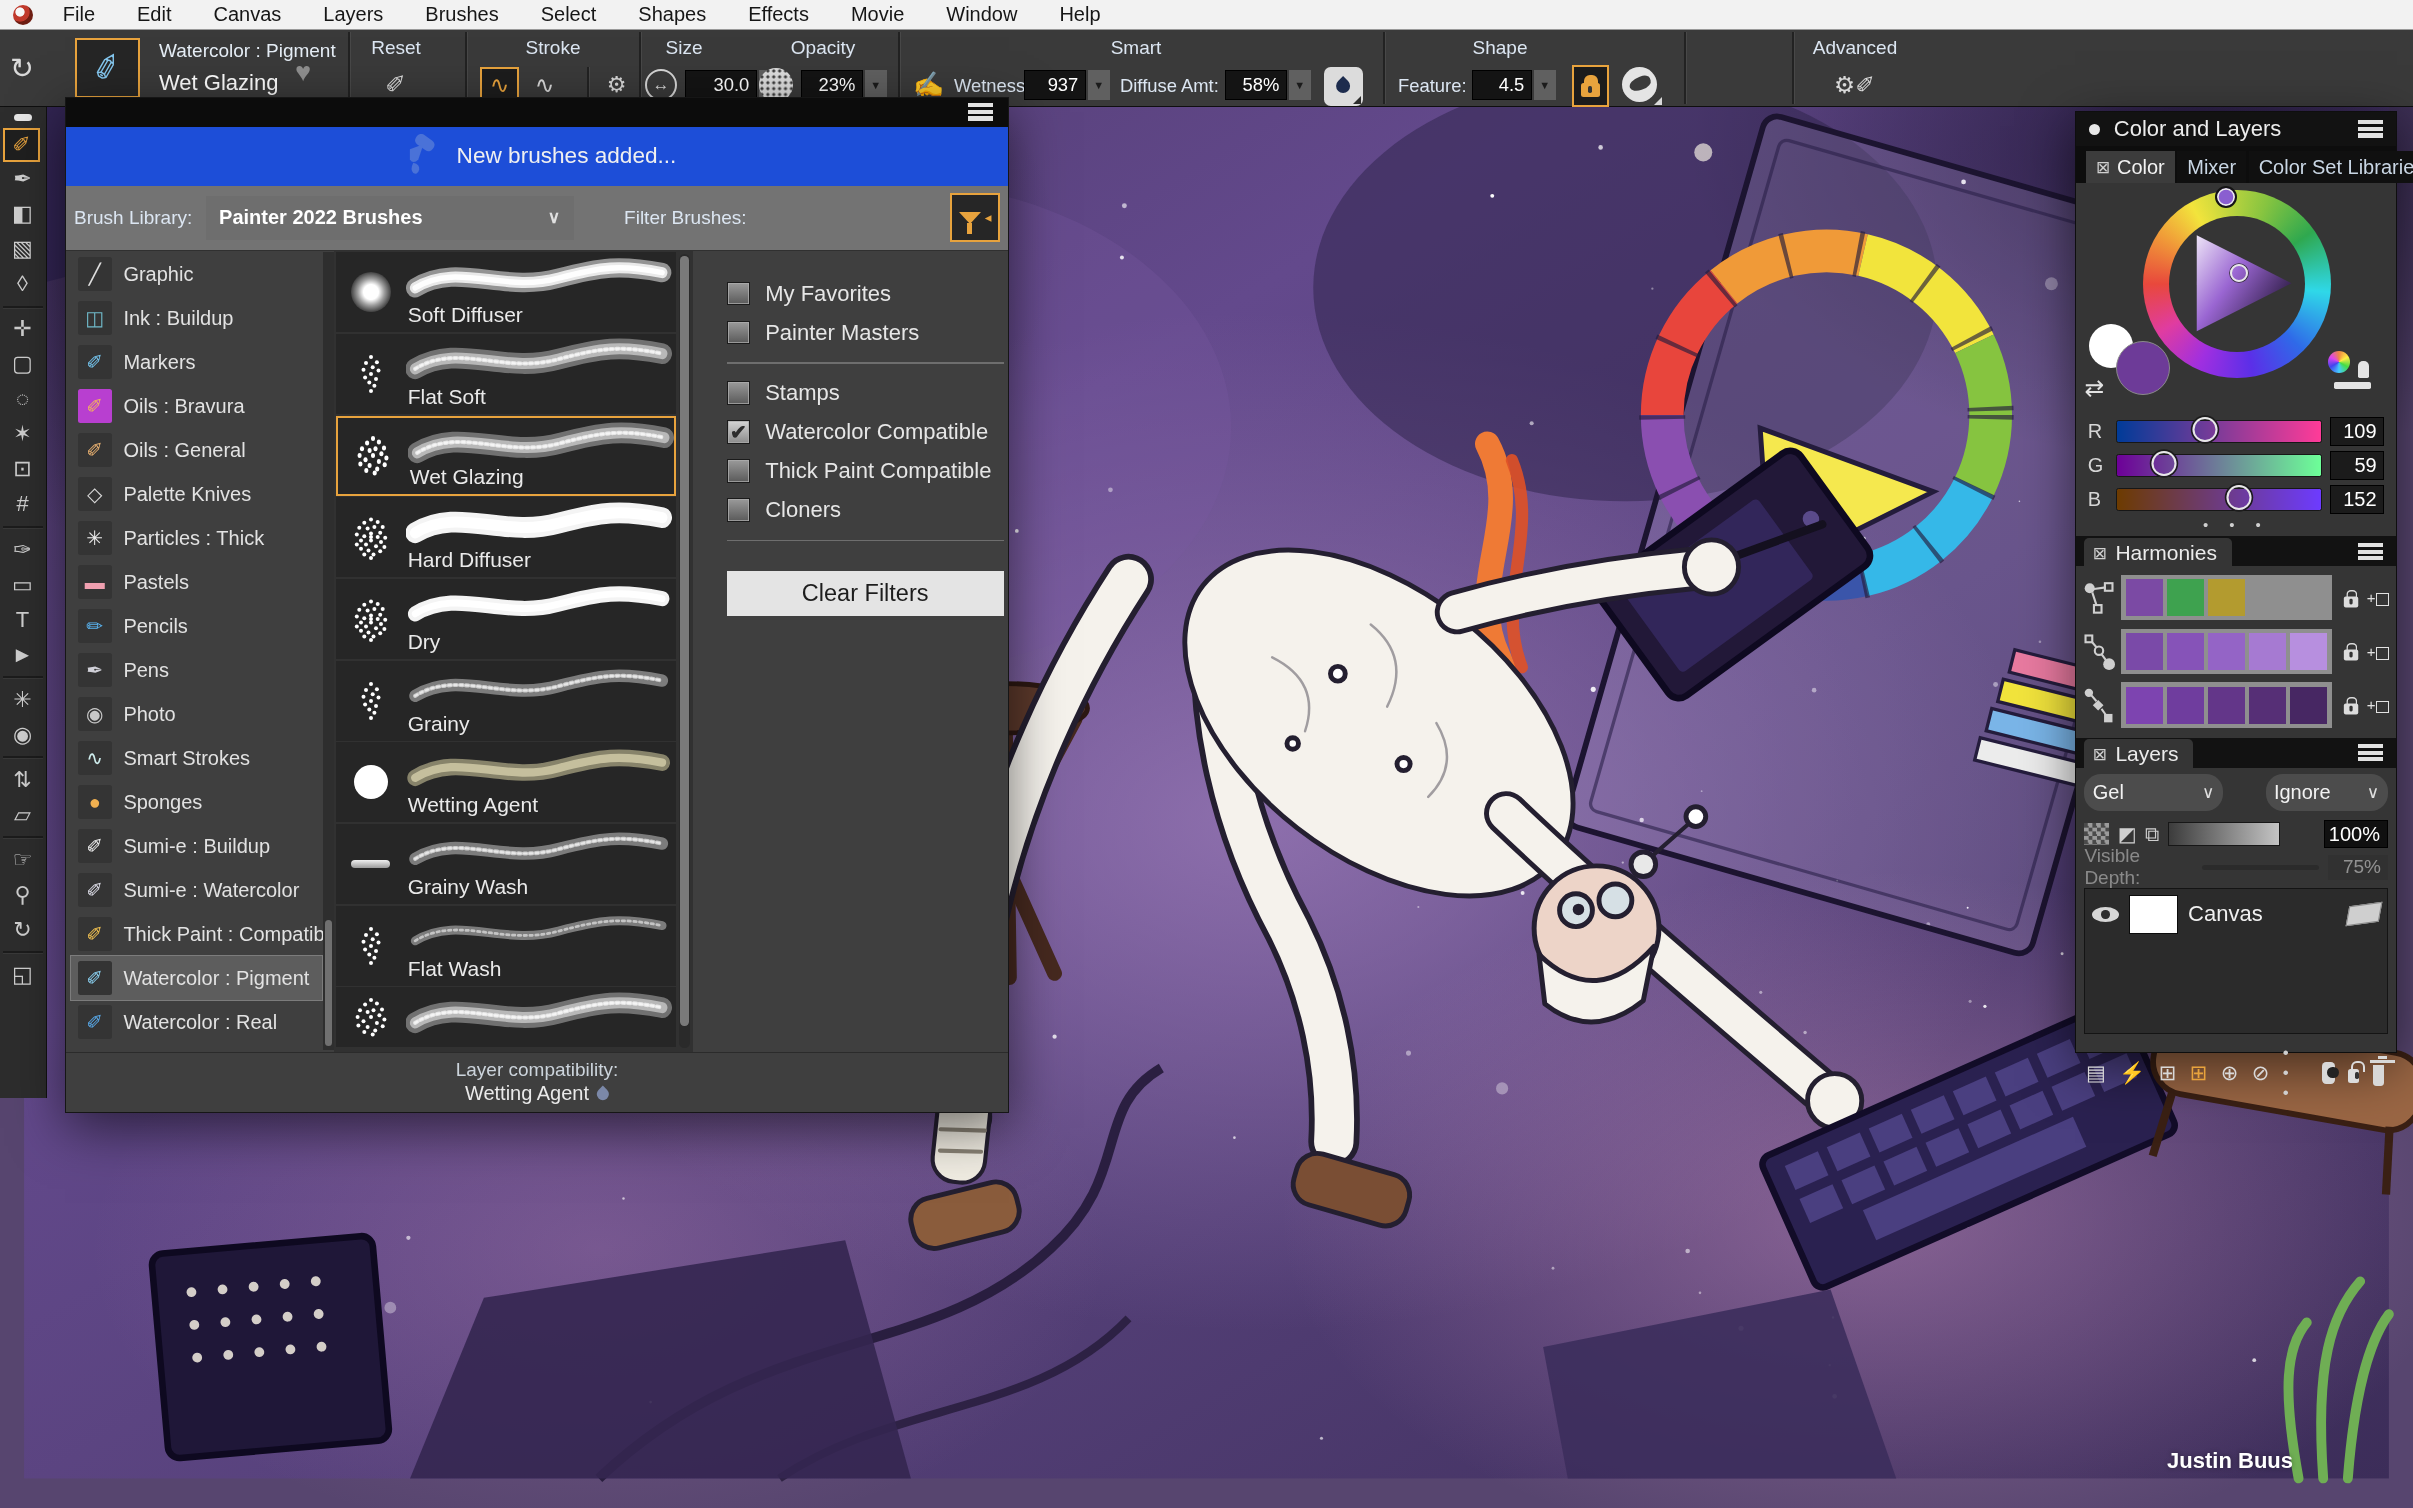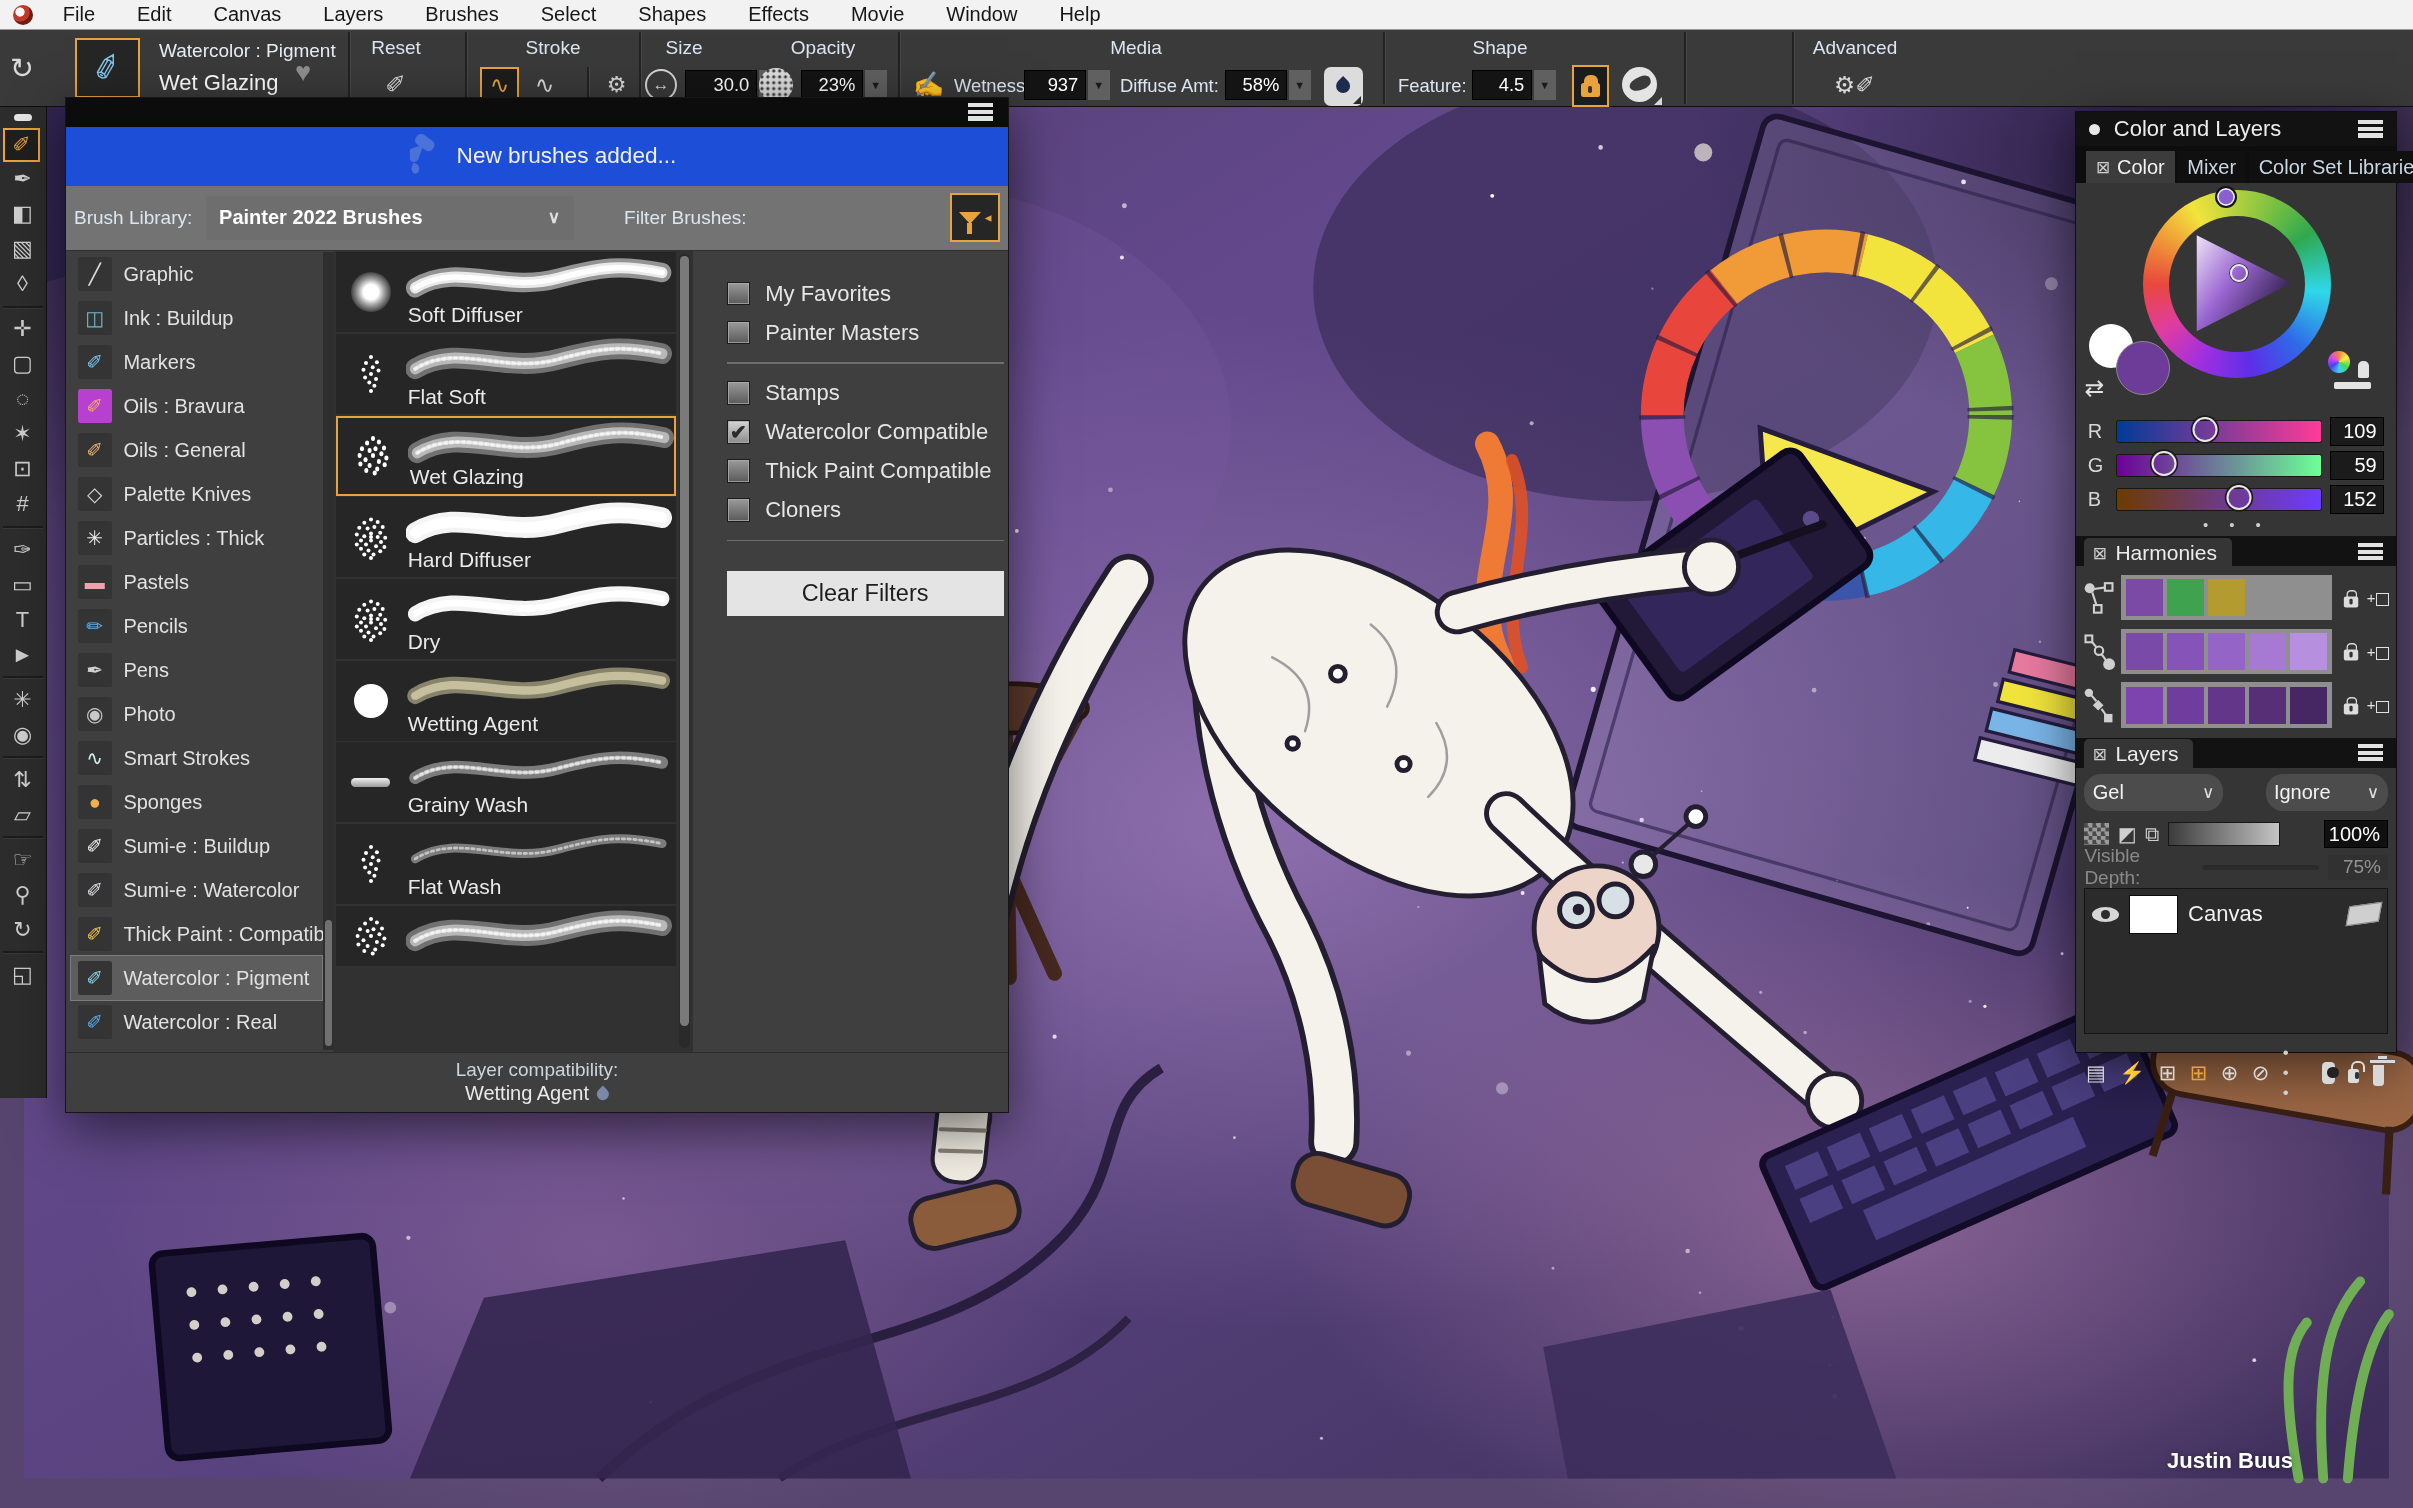--- a/index.html
+++ b/index.html
@@ -596,21 +596,21 @@
   <div class="psec-label" style="left:823px;">Opacity</div>
   <div class="abs" style="left:759px; top:38px;">
       <div class="opico"></div>
     </div>
   <div class="fieldbox" style="left:801px;">
     <div class="val" style="width:62px;">23%</div>
     <div class="dd">▼</div>
   </div>
   <div class="pdiv" style="left:898px;"></div>
 
-  <div class="psec-label" style="left:1136px;">Media</div>
+  <div class="psec-label" style="left:1136px;">Smart</div>
   <div class="ptool" style="left:909px; top:37px; width:39px; height:35px; font-size:25px;">✍</div>
   <div class="plabel" style="left:954px;">Wetness:</div>
   <div class="fieldbox" style="left:1024px;">
     <div class="val" style="width:62px;">937</div>
     <div class="dd">▼</div>
   </div>
   <div class="plabel" style="left:1120px;">Diffuse Amt:</div>
   <div class="fieldbox" style="left:1225px;">
     <div class="val" style="width:62px;">58%</div>
     <div class="dd">▼</div>
@@ -829,20 +829,31 @@
           </div>
           <div class="var" style="">
      <div class="dabcell">
               <span class="dab-dots dense"></span>
             </div>
      <div class="strokecell"><svg width="266" height="54" viewBox="0 0 410 78" preserveAspectRatio="none">
                 <path d="M14 46 C 80 8 150 54 235 32 C 300 16 330 12 395 24" fill="none" stroke="#fff" stroke-width="22" stroke-opacity="0.95" stroke-linecap="round"></path>
                 <path d="M14 46 C 80 8 150 54 235 32 C 300 16 330 12 395 24" fill="none" stroke="#fff" stroke-width="10" stroke-opacity="1" stroke-linecap="round"></path>
               </svg></div>
      <div class="vname">Dry</div>
+          </div>
+          <div class="var" style="">
+     <div class="dabcell">
+              <span class="dab-dots sparse"></span>
+            </div>
+     <div class="strokecell"><svg width="266" height="54" viewBox="0 0 410 78" preserveAspectRatio="none">
+                <path d="M14 46 C 80 8 150 54 235 32 C 300 16 330 12 395 24" fill="none" stroke="#fff" stroke-width="18" stroke-opacity="0.4" stroke-linecap="round"></path>
+                <path d="M14 46 C 80 8 150 54 235 32 C 300 16 330 12 395 24" fill="none" stroke="#fff" stroke-width="6" stroke-opacity="0.6" stroke-linecap="round" stroke-dasharray="4 5"></path>
+                <path d="M14 46 C 80 8 150 54 235 32 C 300 16 330 12 395 24" fill="none" stroke="#fff" stroke-width="3" stroke-opacity="0.55" stroke-linecap="round" stroke-dasharray="4 5"></path>
+              </svg></div>
+     <div class="vname">Grainy</div>
           </div>
           <div class="var" style="">
      <div class="dabcell">
               <span class="dab-solid"></span>
             </div>
      <div class="strokecell"><svg width="266" height="54" viewBox="0 0 410 78" preserveAspectRatio="none">
                 <path d="M14 46 C 80 8 150 54 235 32 C 300 16 330 12 395 24" fill="none" stroke="#e8dfae" stroke-width="24" stroke-opacity="0.5" stroke-linecap="round"></path>
                 <path d="M14 46 C 80 8 150 54 235 32 C 300 16 330 12 395 24" fill="none" stroke="#efe8c0" stroke-width="12" stroke-opacity="0.6" stroke-linecap="round"></path>
               </svg></div>
      <div class="vname">Wetting Agent</div>

